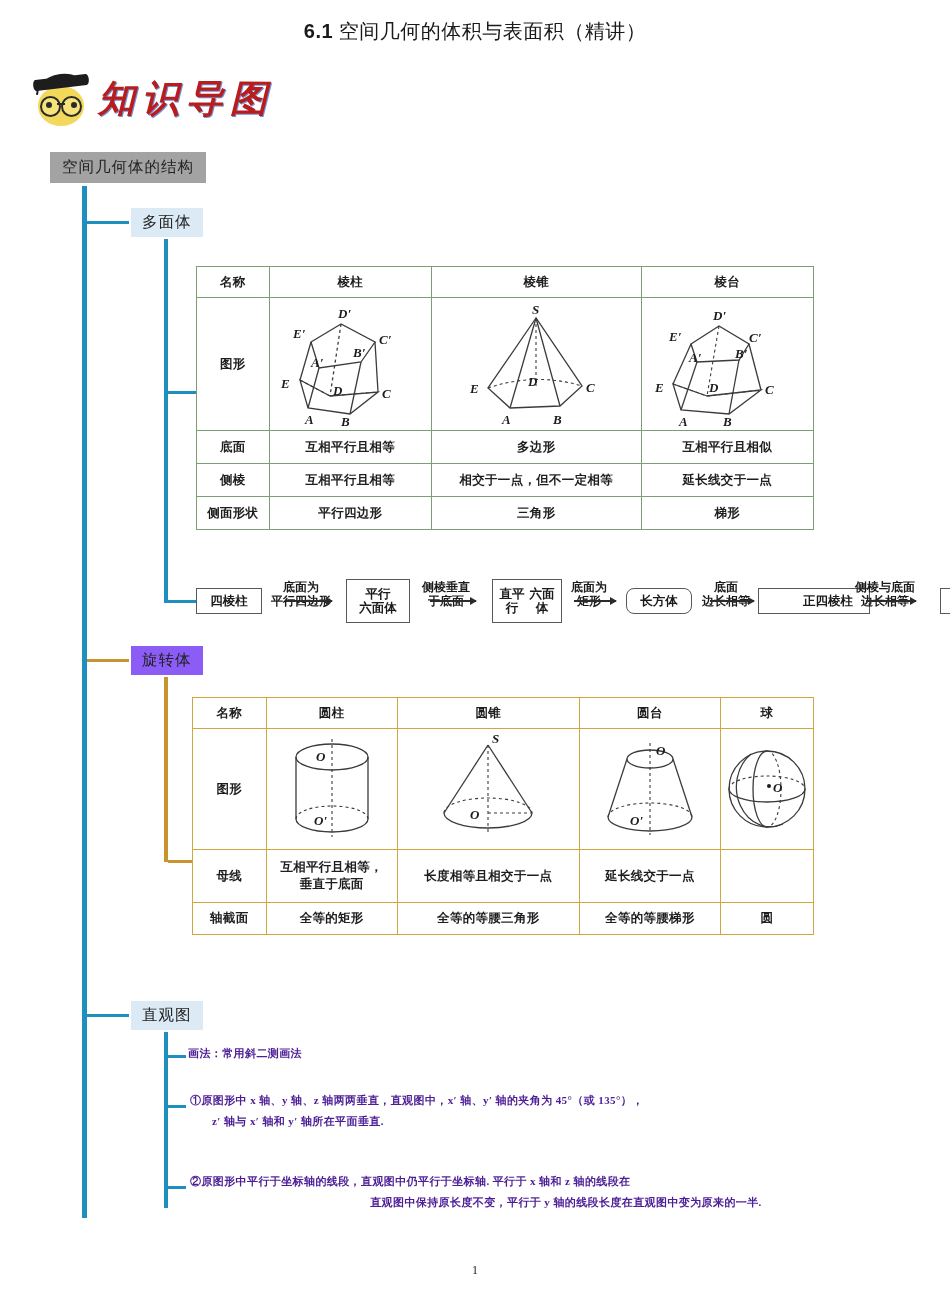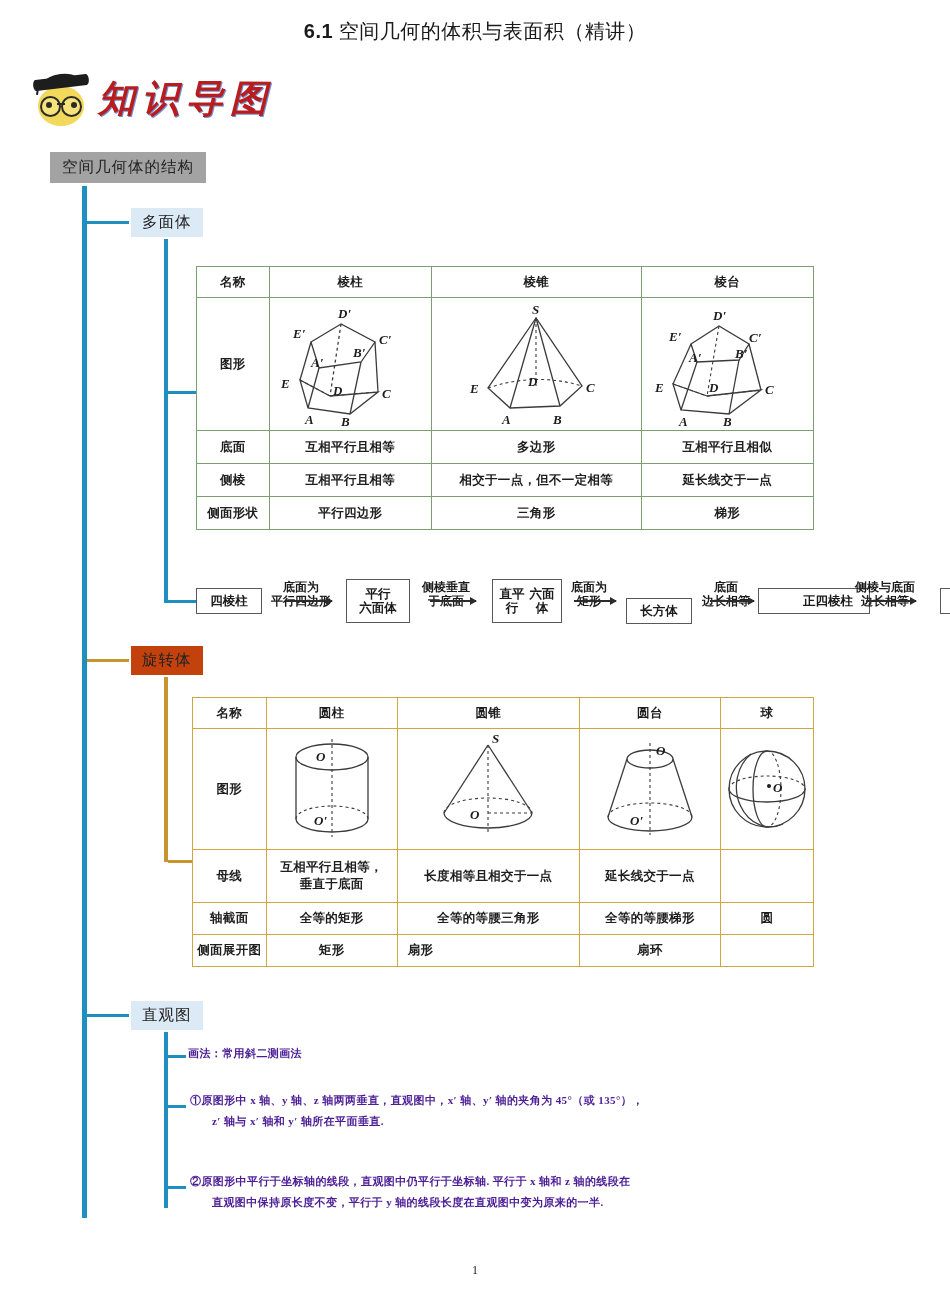--- a/index.html
+++ b/index.html
@@ -56,21 +56,21 @@
   }
 
   
   .node{
     position:absolute;display:flex;align-items:center;justify-content:center;
     font-family:"Liberation Sans","DejaVu Sans",sans-serif;
     font-size:15.5px;color:#222;white-space:nowrap;letter-spacing:1px;
   }
   .node-root{background:#a3a3a3;padding:5px 12px;}
   .node-blue{background:#dceaf5;padding:4px 11px;}
-  .node-peach{background:#c2410c;padding:4px 11px;}
+  .node-peach{background:#8b5cf6;padding:4px 11px;}
 
   
   .conn{position:absolute;background:#1f8fc0;}
   .conn.gold{background:#c7942f;}
 
   
   table{border-collapse:collapse;position:absolute;background:#fff;}
   table td,table th{
     font-family:"Liberation Serif","DejaVu Serif",serif;
     font-weight:bold;text-align:center;vertical-align:middle;
@@ -309,21 +309,21 @@
       <span>直平行</span>
       <span>六面体</span>
     </div>
 
     <div class="chain-lbl" style="left:360px;top:6px;width:66px;">
       <div>底面为</div>
       <div>矩形</div>
     </div>
     <div class="chain-arrow" style="left:378px;top:25px;width:42px;"></div>
 
-    <div class="chain-box" style="left:430px;top:23px;width:56px;height:22px;">
+    <div class="chain-box" style="left:430px;top:13px;width:56px;height:22px;border-radius:8px;">
       <span>长方体</span>
     </div>
 
     <div class="chain-lbl" style="left:490px;top:6px;width:80px;">
       <div>底面</div>
       <div>边长相等</div>
     </div>
     <div class="chain-arrow" style="left:514px;top:25px;width:44px;"></div>
 
     <div class="chain-box" style="left:562px;top:13px;width:74px;height:22px;padding-left:32px;">
@@ -447,45 +447,38 @@
       <td>延长线交于一点</td>
       <td></td>
     </tr>
     <tr>
       <td style="height:27px;">轴截面</td>
       <td>全等的矩形</td>
       <td>全等的等腰三角形</td>
       <td>全等的等腰梯形</td>
       <td>圆</td>
     </tr>
-    <tr>
-      <td style="height:27px;">侧面展开图</td>
-      <td>矩形</td>
-      <td class="left-al">扇形</td>
-      <td>扇环</td>
-      <td></td>
-    </tr>
   </tbody>
     </table>
 
   <div class="node node-blue" style="left:131px;top:1001px;">
     <span>直观图</span>
   </div>
   <div class="conn" style="left:164px;top:1032px;width:4px;height:176px;"></div>
   <div class="conn" style="left:168px;top:1055px;width:18px;height:3px;"></div>
   <div class="conn" style="left:168px;top:1105px;width:18px;height:3px;"></div>
   <div class="conn" style="left:168px;top:1186px;width:18px;height:3px;"></div>
 
   <div class="note" style="left:188px;top:1043px;">画法：常用斜二测画法</div>
 
   <div class="note" style="left:190px;top:1090px;width:720px;">
     <div>①原图形中 x 轴、y 轴、z 轴两两垂直，直观图中，x′ 轴、y′ 轴的夹角为 45°（或 135°），</div>
     <div style="padding-left:22px;">z′ 轴与 x′ 轴和 y′ 轴所在平面垂直.</div>
   </div>
 
   <div class="note" style="left:190px;top:1171px;width:730px;">
     <div>②原图形中平行于坐标轴的线段，直观图中仍平行于坐标轴. 平行于 x 轴和 z 轴的线段在</div>
-    <div style="padding-left:22px;">直观图中保持原长度不变，平行于 y 轴的线段长度在直观图中变为原来的一半.</div>
+    <div style="padding-left:22px;text-align:center;">直观图中保持原长度不变，平行于 y 轴的线段长度在直观图中变为原来的一半.</div>
   </div>
 
   <div class="page-num">1</div>
 
 </div>
 
 </body></html>

